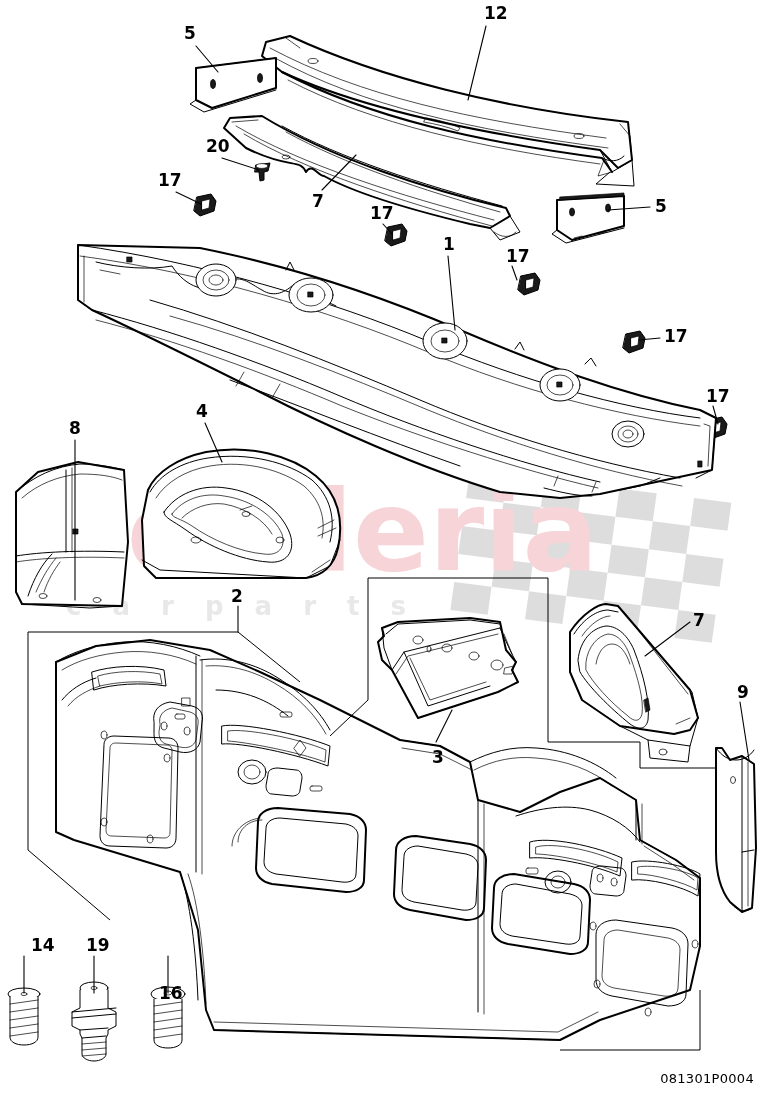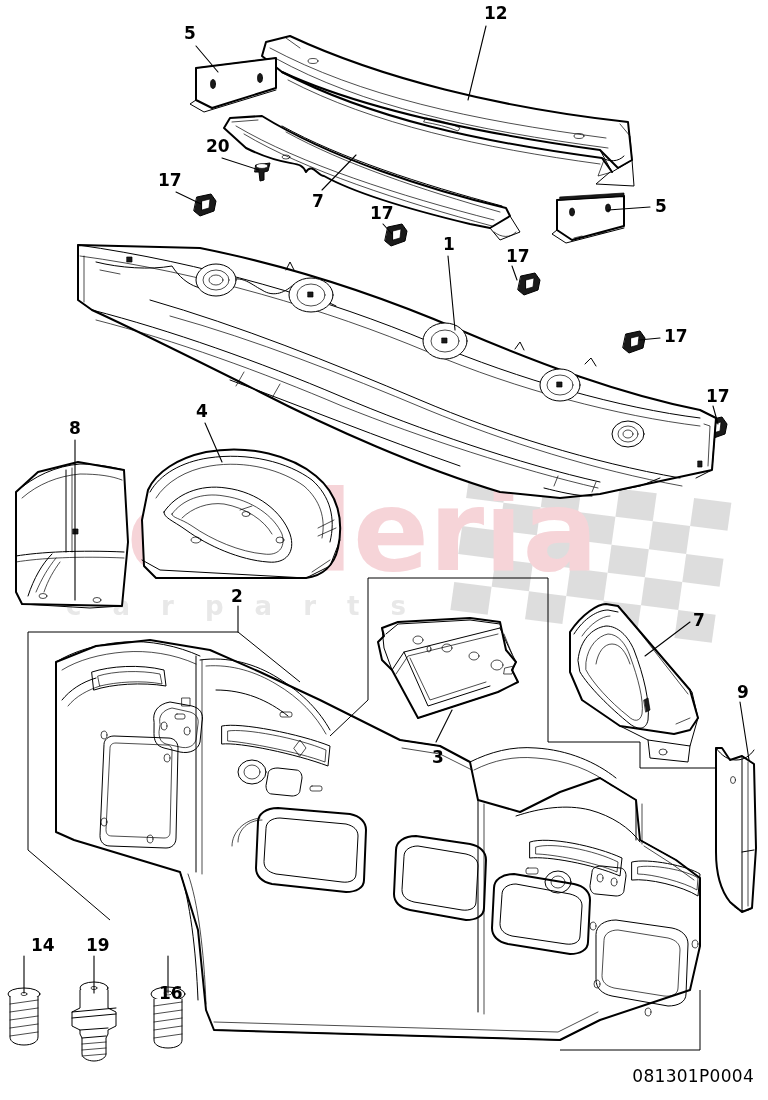--- a/index.html
+++ b/index.html
@@ -35,21 +35,21 @@
     font-weight: bold;
     font-size: 17px;
     color: #000000;
     line-height: 1;
     white-space: nowrap;
     user-select: none;
   }
   .diagram-code {
     position: absolute;
     font-family: "DejaVu Sans", sans-serif;
-    font-size: 17px;
+    font-size: 13px;
     color: #000000;
     letter-spacing: 0.3px;
     white-space: nowrap;
   }
   svg .ln {
     fill: none;
     stroke: #000000;
     stroke-width: 1;
     stroke-linecap: round;
     stroke-linejoin: round;

